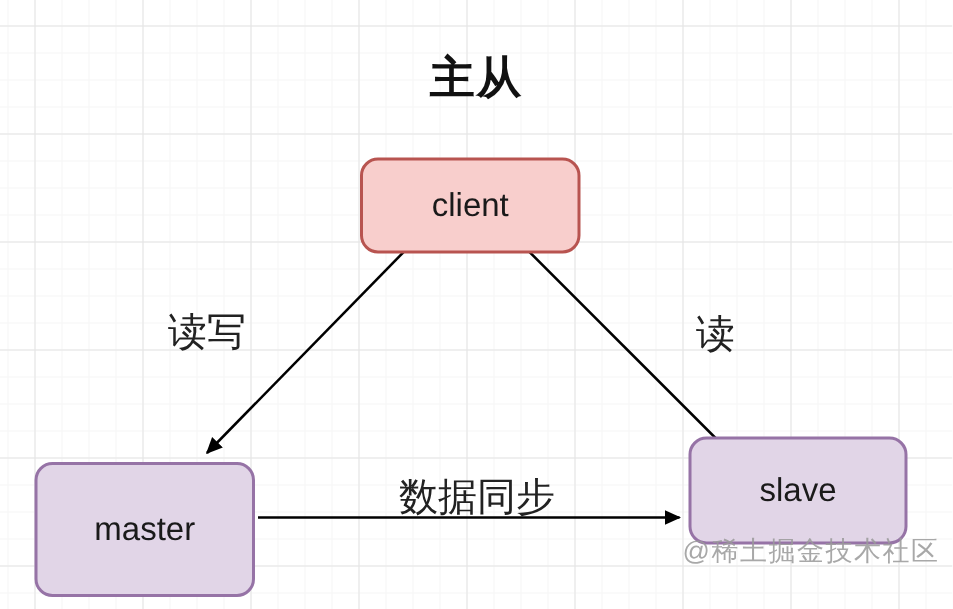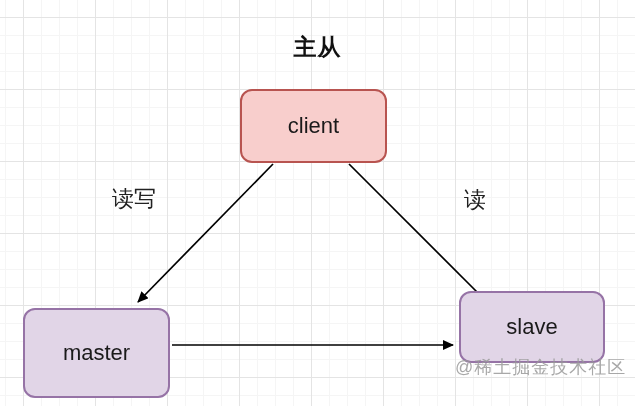--- a/index.html
+++ b/index.html
@@ -24,41 +24,41 @@
       linear-gradient(90deg, #f5f5f5 1px, transparent 1px);
     background-size: 72px 72px, 72px 72px, 18px 18px, 18px 18px;
     background-position: 0 17px, 23px 0, 0 -1px, 5px 0;
   }
   .diagram-title {
     position: absolute;
     left: 0;
     top: 32px;
     width: 635px;
     text-align: center;
-    font-size: 23px;
+    font-size: 30px;
     font-weight: bold;
     color: #111111;
     letter-spacing: 1px;
   }
   .node {
     position: absolute;
     box-sizing: border-box;
     border-radius: 12px;
     border: 2px solid;
     display: flex;
     align-items: center;
     justify-content: center;
     font-size: 22px;
     color: #1a1a1a;
   }
   .node-client {
     left: 240px;
-    top: 89px;
+    top: 105px;
     width: 147px;
-    height: 74px;
+    height: 64px;
     background: #f8cecc;
     border-color: #b85450;
   }
   .node-master {
     left: 23px;
     top: 308px;
     width: 147px;
     height: 90px;
     background: #e1d5e7;
     border-color: #9673a6;
@@ -73,23 +73,24 @@
   }
   .arrows-layer {
     position: absolute;
     left: 0;
     top: 0;
     width: 635px;
     height: 406px;
   }
   .edge-label {
     position: absolute;
-    font-size: 22px;
+    font-size: 26px;
     color: #222222;
     white-space: nowrap;
+    margin-top: 20px;
   }
   .edge-label-read-write { left: 112px; top: 184px; }
   .edge-label-read       { left: 464px; top: 185px; }
   .edge-label-data-sync  { left: 266px; top: 294px; }
   .watermark {
     position: absolute;
     left: 455px;
     top: 355px;
     font-size: 18px;
     color: #9a9a9a;
@@ -125,16 +126,17 @@
   </div>
 
   <div class="node node-slave">
     <span>slave</span>
   </div>
 
   <div class="edge-label edge-label-read-write">读写</div>
 
   <div class="edge-label edge-label-read">读</div>
 
+  <div class="edge-label edge-label-data-sync">数据同步</div>
 
   <div class="watermark">@稀土掘金技术社区</div>
 
 </div>
 
 </body></html>

